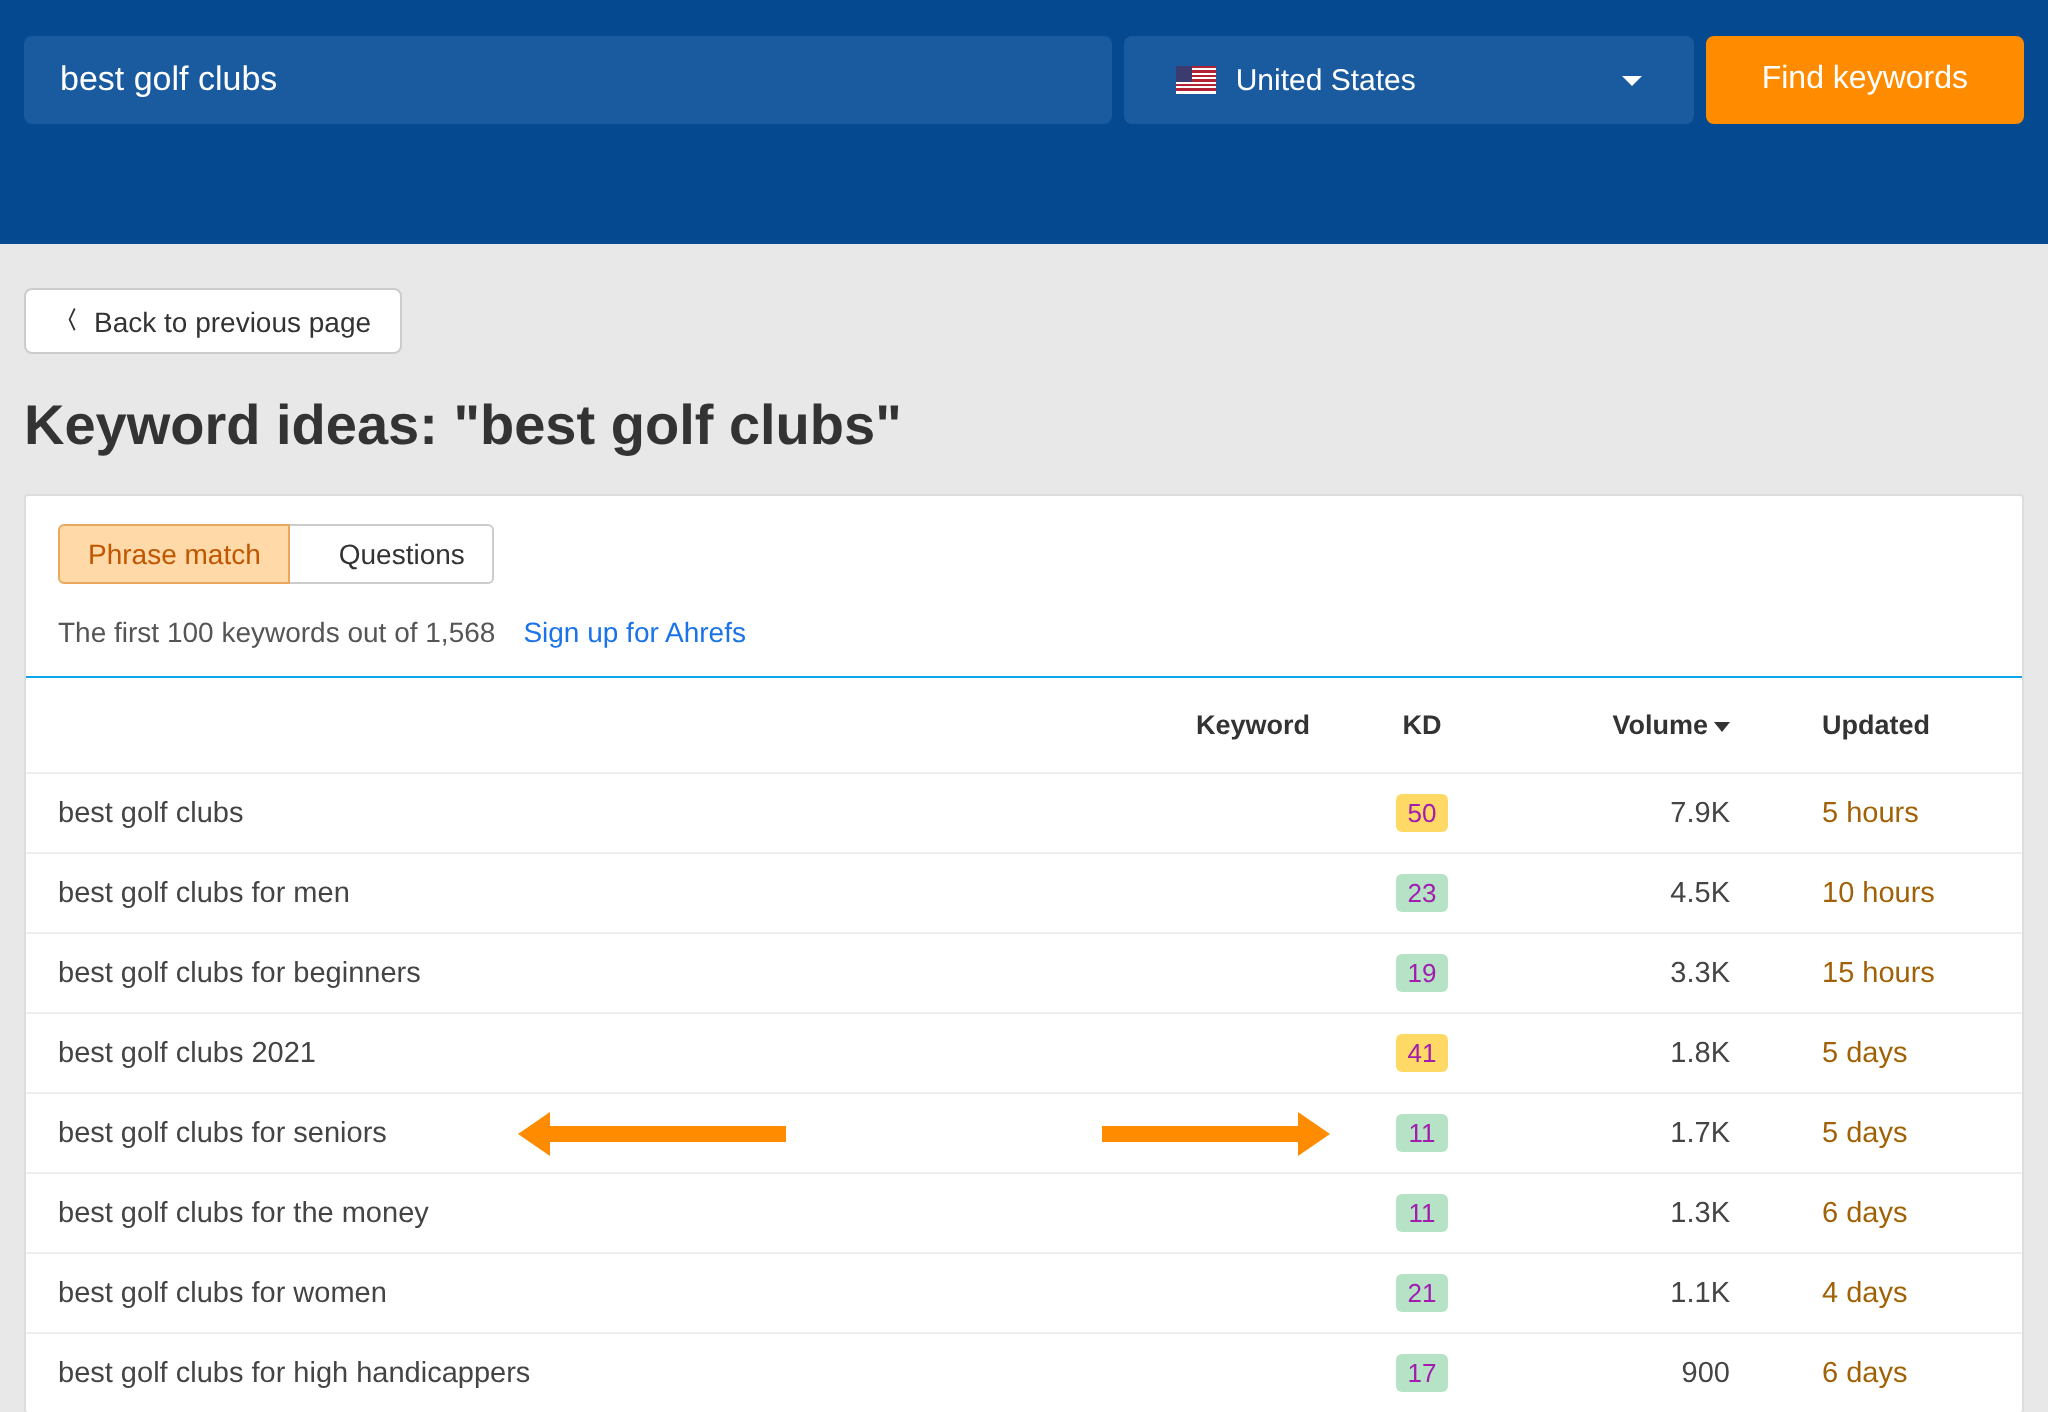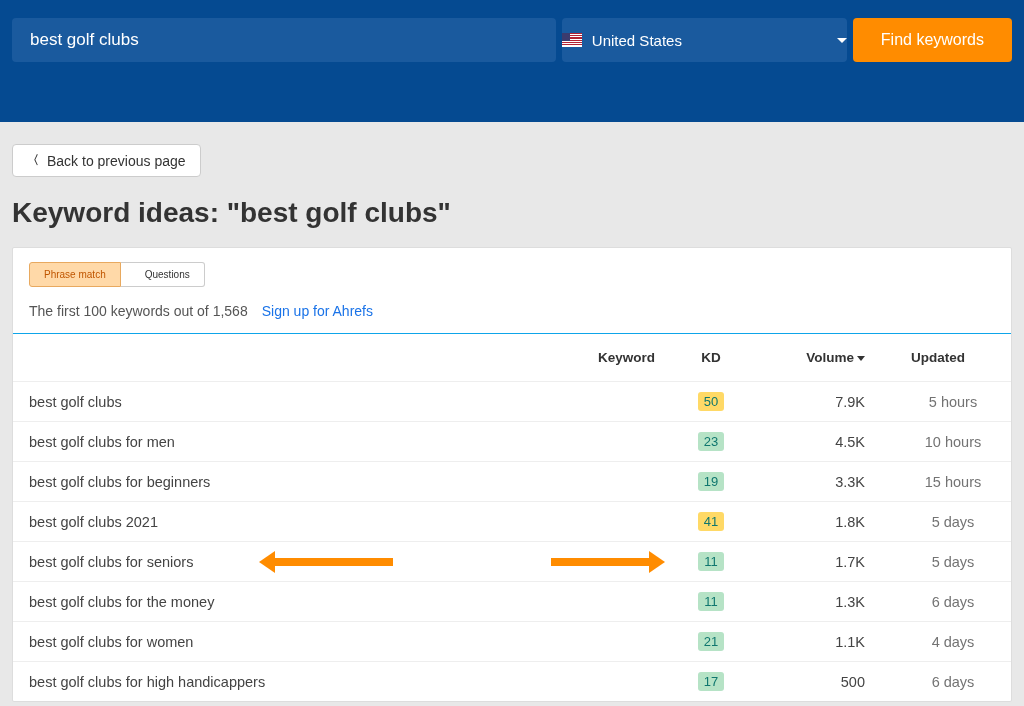--- a/index.html
+++ b/index.html
@@ -33,21 +33,21 @@
     width: 100%;
   }
   .search-input::placeholder { color: #cfe0f0; }
   .country-select {
     width: 285px;
     background: #1a5a9e;
     border-radius: 4px;
     height: 44px;
     display: flex;
     align-items: center;
-    padding: 0 0;
+    padding: 0 26px;
     color: #fff;
     font-size: 15px;
     gap: 10px;
     cursor: pointer;
     position: relative;
   }
   .flag {
     width: 20px;
     height: 14px;
     background: linear-gradient(to bottom,
@@ -115,21 +115,21 @@
     border-radius: 2px;
   }
   .tabs {
     display: flex;
     padding: 14px 16px 0 16px;
     gap: 0;
   }
   .tab {
     border: 1px solid #ccc;
     padding: 6px 14px;
-    font-size: 10px;
+    font-size: 14px;
     background: #fff;
     cursor: pointer;
   }
   .tab:first-child { border-radius: 3px 0 0 3px; }
   .tab:last-child { border-radius: 0 3px 3px 0; border-left: none; padding-left: 24px; }
   .tab.active {
     background: #ffd9a8;
     color: #c05600;
     border-color: #e8a95f;
   }
@@ -174,29 +174,29 @@
     border-top: 1px solid #eee;
   }
   tbody td {
     padding: 10px 16px;
     font-size: 14.5px;
     color: #444;
     vertical-align: middle;
   }
   td.col-kd { text-align: center; }
   td.col-vol { text-align: right; margin-top: 21px; }
-  td.col-upd { text-align: center; padding-left: 30px; color: #737373; }
+  td.col-upd { text-align: left; padding-left: 30px; color: #a16207; }
   .kd-badge {
     display: inline-block;
     min-width: 26px;
     padding: 2px 5px;
     border-radius: 3px;
     font-size: 13px;
     text-align: center;
-    color: #0f766e;
+    color: #a21caf;
   }
   .kd-green { background: #b6e3c6; }
   .kd-yellow { background: #ffd966; }
   .kw-cell { position: relative; }
   .annot-arrow {
     position: absolute;
     top: 50%;
     transform: translateY(-50%);
   }
   .arrow-shape {
@@ -311,19 +311,19 @@
           </tr>
           <tr>
             <td class="kw-cell"><span>best golf clubs for women</span></td>
             <td class="col-kd"><span class="kd-badge kd-green">21</span></td>
             <td class="col-vol">1.1K</td>
             <td class="col-upd">4 days</td>
           </tr>
           <tr>
             <td class="kw-cell"><span>best golf clubs for high handicappers</span></td>
             <td class="col-kd"><span class="kd-badge kd-green">17</span></td>
-            <td class="col-vol">500</td>
+            <td class="col-vol">900</td>
             <td class="col-upd">6 days</td>
           </tr>
         </tbody>
     </table>
   </div>
 </div>
 
 </body></html>

